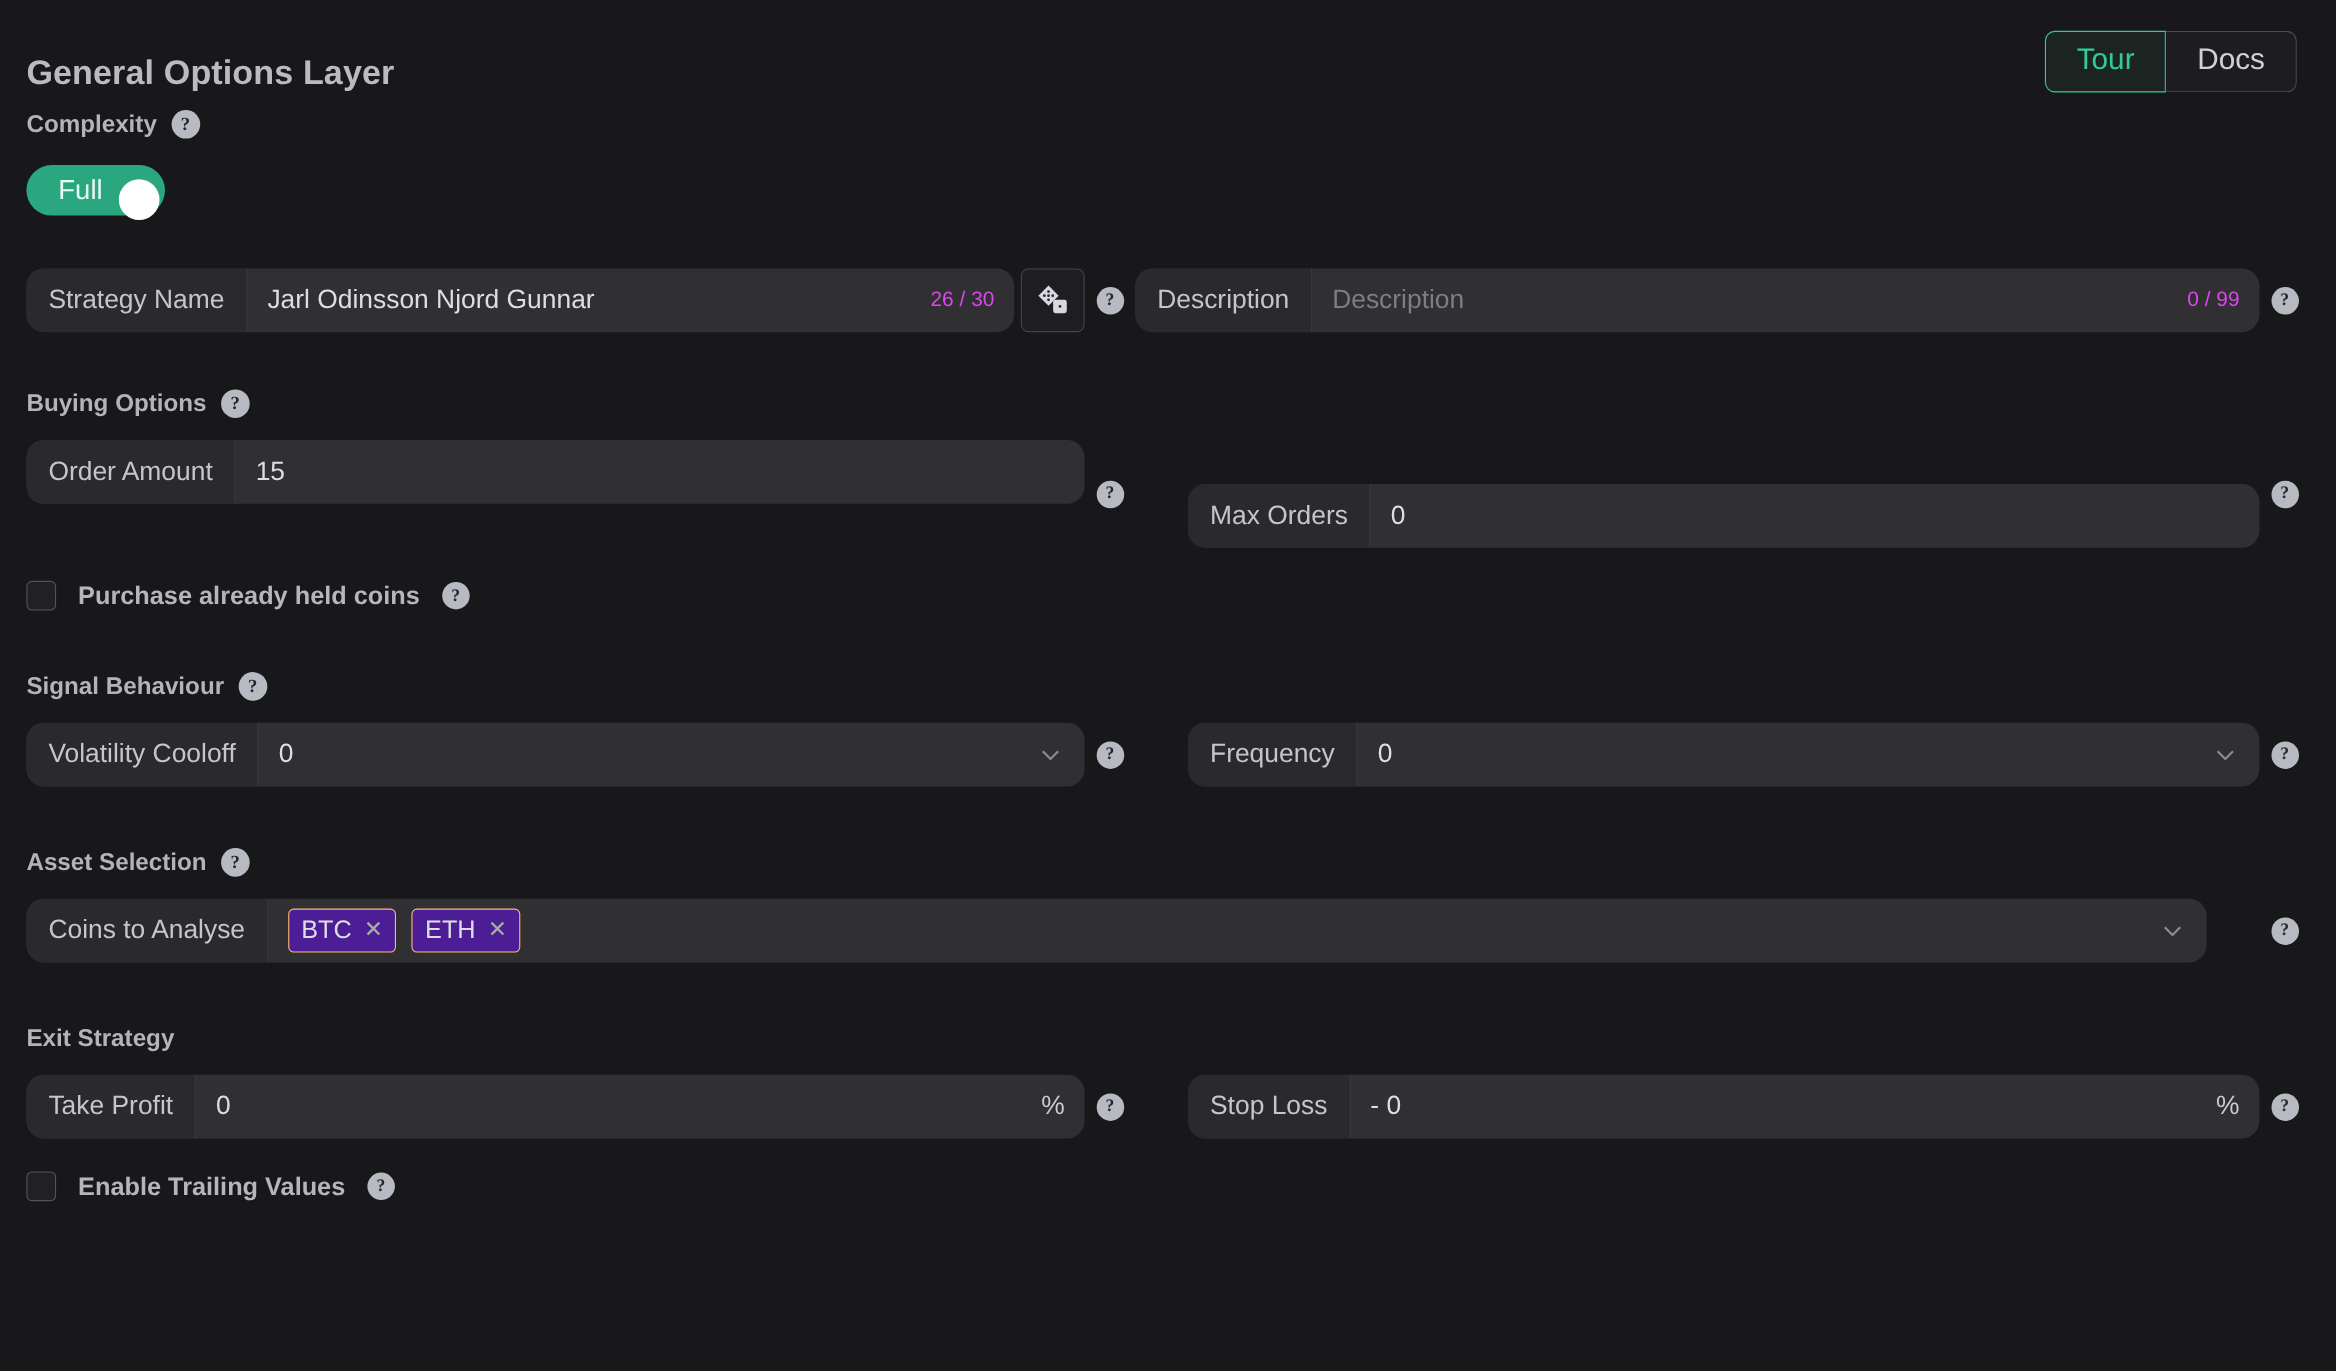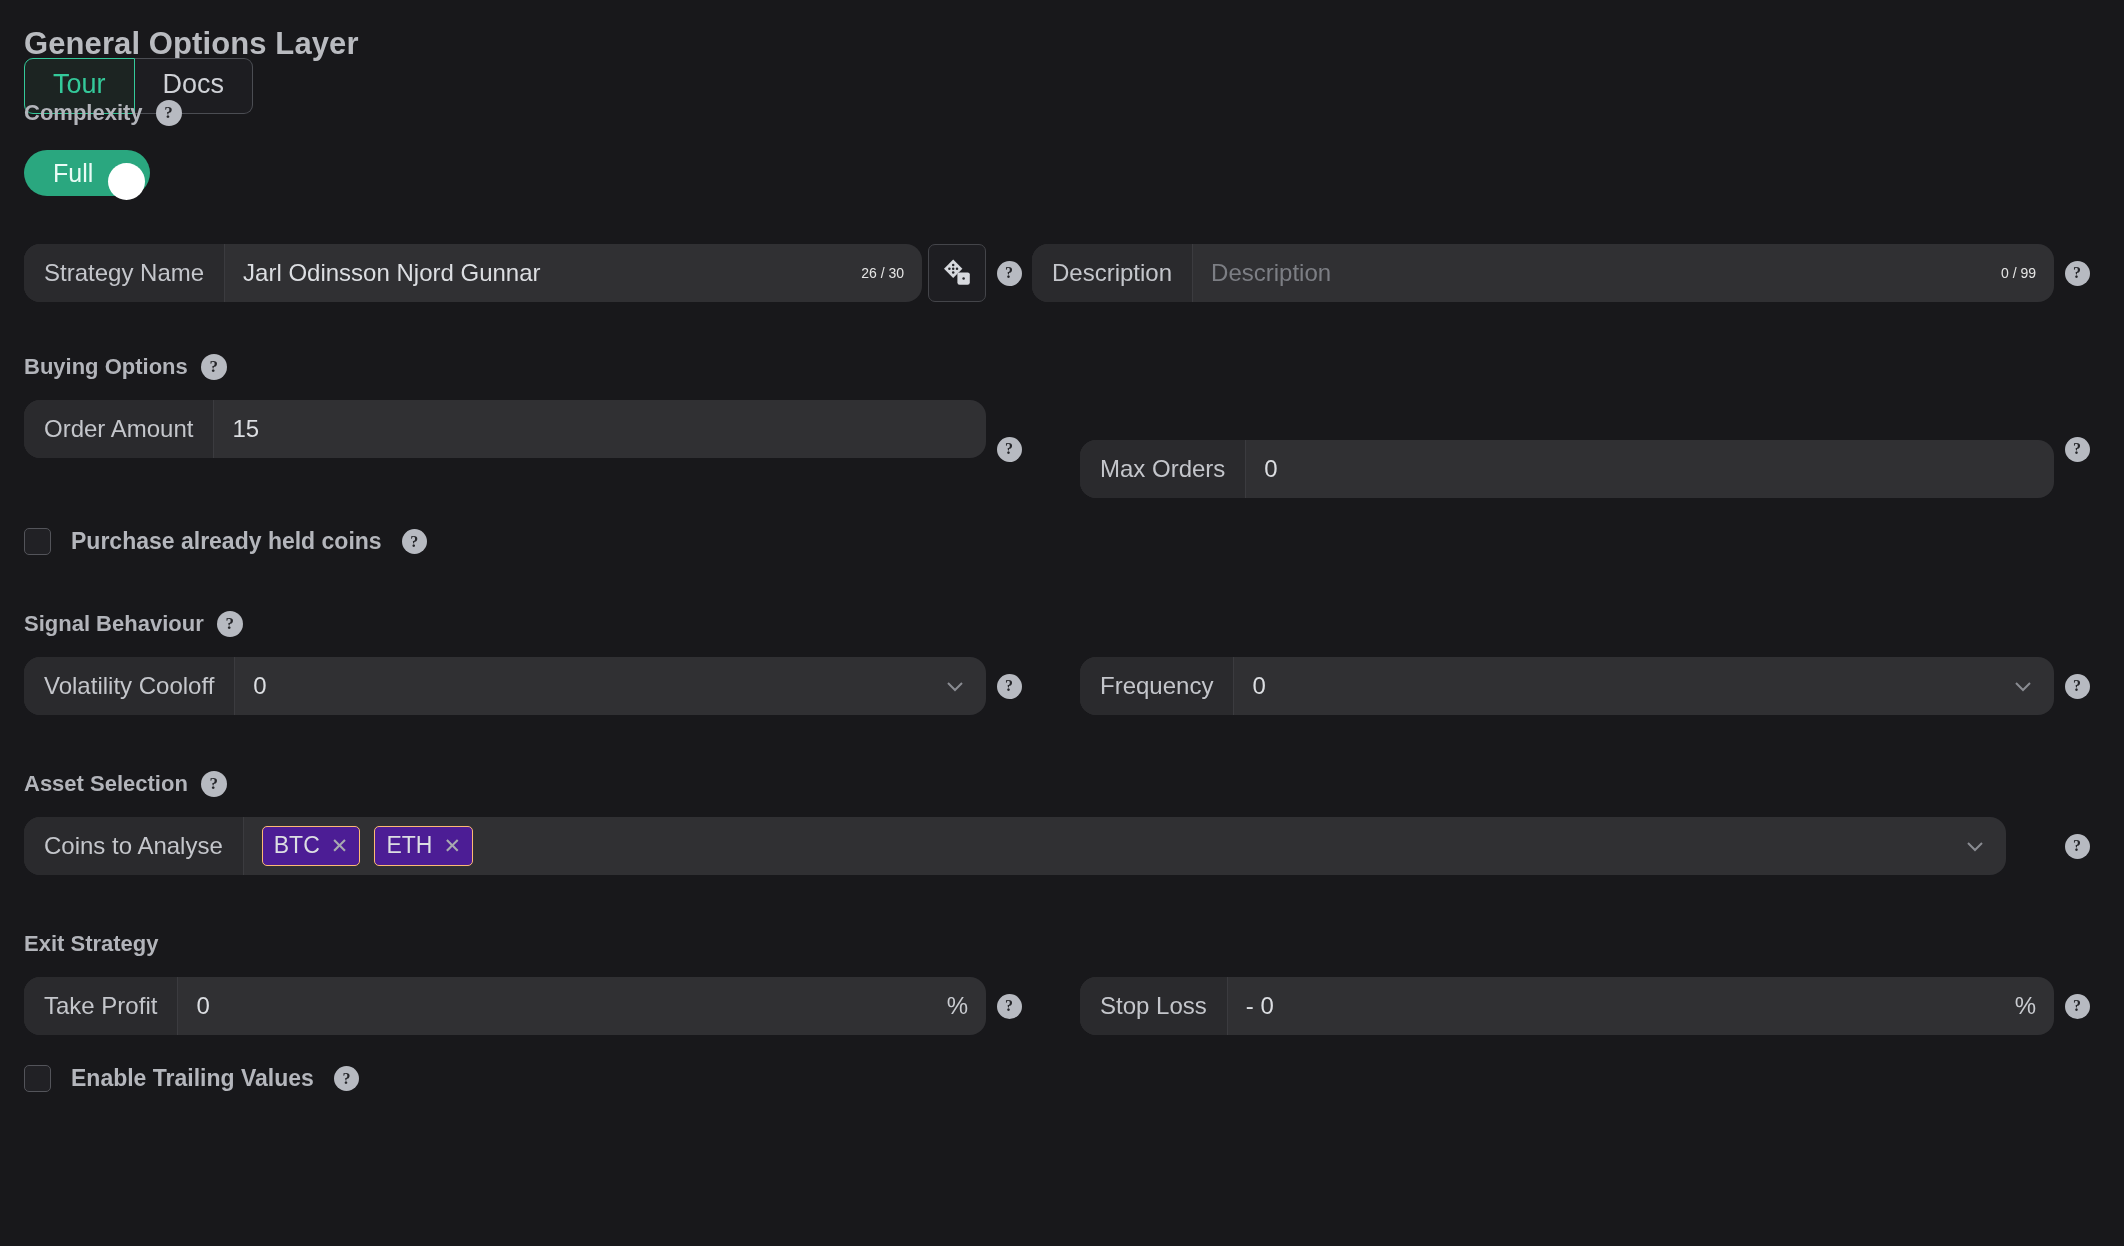--- a/index.html
+++ b/index.html
@@ -17,25 +17,24 @@
     position: relative;
     width: 2124px;
     height: 1246px;
     background: #18181b;
     padding: 0 24px;
   }
 
   
   .header {
     display: flex;
-    align-items: flex-start;
+    align-items: flex-end;
     justify-content: space-between;
     height: 84px;
     padding-top: 26px;
-    flex-direction: column;
   }
   .page-title {
     font-size: 31px;
     font-weight: bold;
     color: #b9bbc0;
     letter-spacing: 0.1px;
   }
   .seg-group {
     display: flex;
     margin-right: 12px;
@@ -157,22 +156,22 @@
     min-width: 0;
     position: relative;
   }
   .field-value {
     font-size: 24px;
     color: #dcdee2;
     white-space: nowrap;
   }
   .field-value.placeholder { color: #7c7e84; }
   .counter {
-    font-size: 14px;
-    color: #e5e5e5;
+    font-size: 19px;
+    color: #d946ef;
     margin-left: auto;
     white-space: nowrap;
   }
   .suffix {
     font-size: 24px;
     color: #c9cbd0;
     margin-left: auto;
   }
   .chev {
     margin-left: auto;

